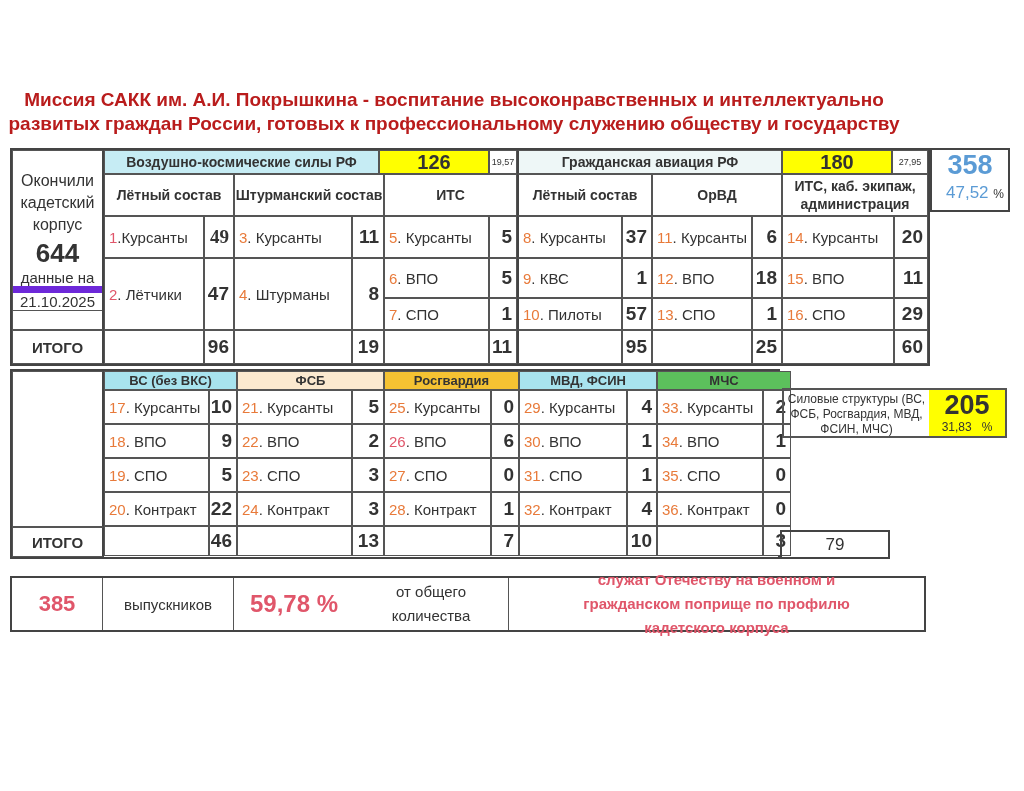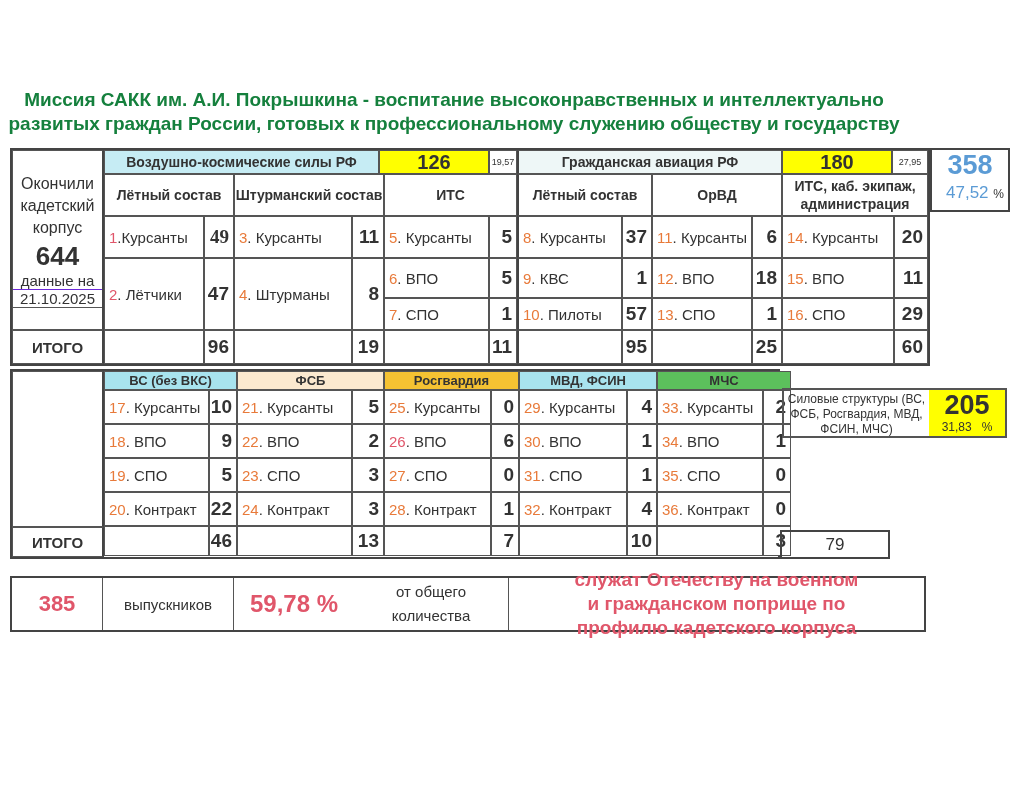--- a/index.html
+++ b/index.html
@@ -1,39 +1,39 @@
 <!DOCTYPE html>
 <html><head>
 <meta charset="utf-8">
 <style>
   html,body{margin:0;padding:0;background:#fff;}
   body{width:1024px;height:791px;position:relative;font-family:"Liberation Sans",sans-serif;color:#333;overflow:hidden;}
   .abs{position:absolute;box-sizing:border-box;}
-  .title{left:0;width:908px;text-align:center;color:#15803d;font-weight:bold;font-size:19px;line-height:24px;}
+  .title{left:0;width:908px;text-align:center;color:#b91c1c;font-weight:bold;font-size:19px;line-height:24px;}
   .cell{position:absolute;box-sizing:border-box;border:1px solid #555;display:flex;align-items:center;font-size:15px;background:#fff;}
   .c{justify-content:center;text-align:center;}
   .r{justify-content:flex-end;padding-right:4px;font-weight:bold;font-size:19px;}
   .l{padding-left:4px;}
   .hdr{font-weight:bold;font-size:14px;}
   .num{color:#e87a3a;}
   .thick{border:2px solid #444;}
 </style>
 </head>
 <body>
 
 <div class="abs title" style="top:88px;">Миссия САКК им. А.И. Покрышкина - воспитание высоконравственных и интеллектуально</div>
 <div class="abs title" style="top:112px;">развитых граждан России, готовых к профессиональному служению обществу и государству</div>
 
 <div class="abs thick" style="left:10px;top:148px;width:920px;height:218px;">
 
   <div class="cell c" style="left:0;top:0;width:92px;height:180px;flex-direction:column;font-size:16px;border-right:2px solid #444;">
     <div style="line-height:22px;padding:0 2px;">Окончили кадетский корпус</div>
     <div style="font-weight:bold;font-size:26px;margin-top:2px;">644</div>
     <div style="font-size:15px;">данные на</div>
-    <div style="font-size:15px;border-top:1px solid #6d28d9;border-bottom:1px solid #555;width:100%;">21.10.2025</div>
+    <div style="font-size:15px;border-top:7px solid #6d28d9;border-bottom:1px solid #555;width:100%;">21.10.2025</div>
   </div>
   <div class="cell c hdr" style="left:0;top:180px;width:92px;height:34px;font-size:15px;border-right:2px solid #444;">ИТОГО</div>
 
   <div class="cell c hdr" style="left:92px;top:0;width:275px;height:24px;background:#c6ecf4;">Воздушно-космические силы РФ</div>
   <div class="cell c" style="left:367px;top:0;width:110px;height:24px;background:#ffff00;font-weight:bold;font-size:20px;">126</div>
   <div class="cell c" style="left:477px;top:0;width:28px;height:24px;font-size:9px;">19,57</div>
 
   <div class="cell c hdr" style="left:92px;top:24px;width:130px;height:42px;">Лётный состав</div>
   <div class="cell c hdr" style="left:222px;top:24px;width:150px;height:42px;">Штурманский состав</div>
   <div class="cell c hdr" style="left:372px;top:24px;width:133px;height:42px;">ИТС</div>
@@ -281,14 +281,14 @@
     <div style="font-weight:bold;font-size:27px;line-height:30px;color:#333;">205</div>
     <div style="font-size:12px;"><span>31,83</span>&nbsp;&nbsp;&nbsp;<span>%</span></div>
   </div>
 </div>
 
 <div class="abs thick" style="left:10px;top:576px;width:916px;height:56px;display:flex;">
   <div style="width:90px;border-right:1px solid #555;display:flex;align-items:center;justify-content:center;color:#e0566a;font-weight:bold;font-size:22px;">385</div>
   <div style="width:130px;border-right:1px solid #555;display:flex;align-items:center;justify-content:center;font-size:15px;">выпускников</div>
   <div style="width:120px;display:flex;align-items:center;justify-content:center;color:#e0566a;font-weight:bold;font-size:24px;">59,78 %</div>
   <div style="width:130px;border-right:1px solid #555;display:flex;align-items:center;justify-content:center;text-align:center;font-size:15px;line-height:24px;padding:0 12px;">от общего количества</div>
-  <div style="flex:1;display:flex;align-items:center;justify-content:center;text-align:center;color:#e0566a;font-weight:bold;font-size:19px;line-height:24px;padding:0 60px;">служат Отечеству на военном и гражданском поприще по профилю кадетского корпуса</div>
+  <div style="flex:1;display:flex;align-items:center;justify-content:center;text-align:center;color:#e0566a;font-weight:bold;font-size:15px;line-height:24px;padding:0 60px;">служат Отечеству на военном и гражданском поприще по профилю кадетского корпуса</div>
 </div>
 
 </body></html>

